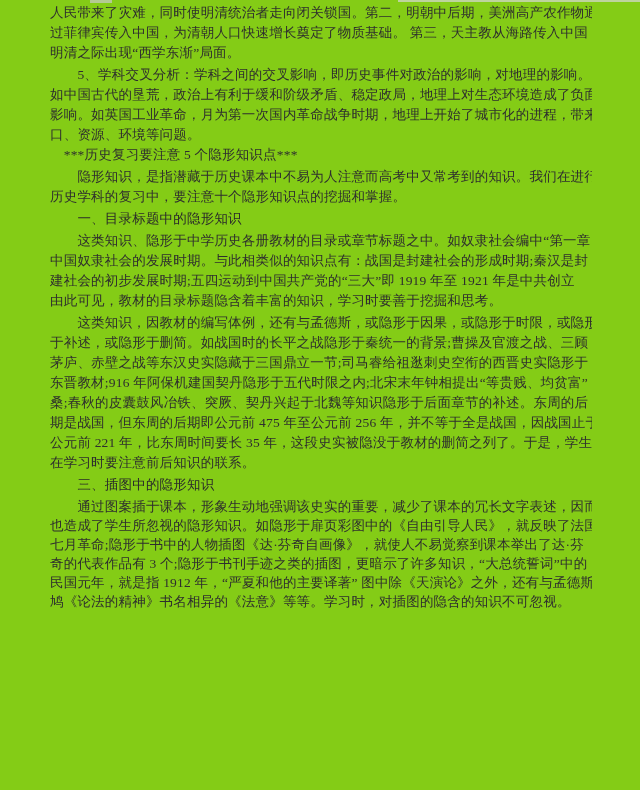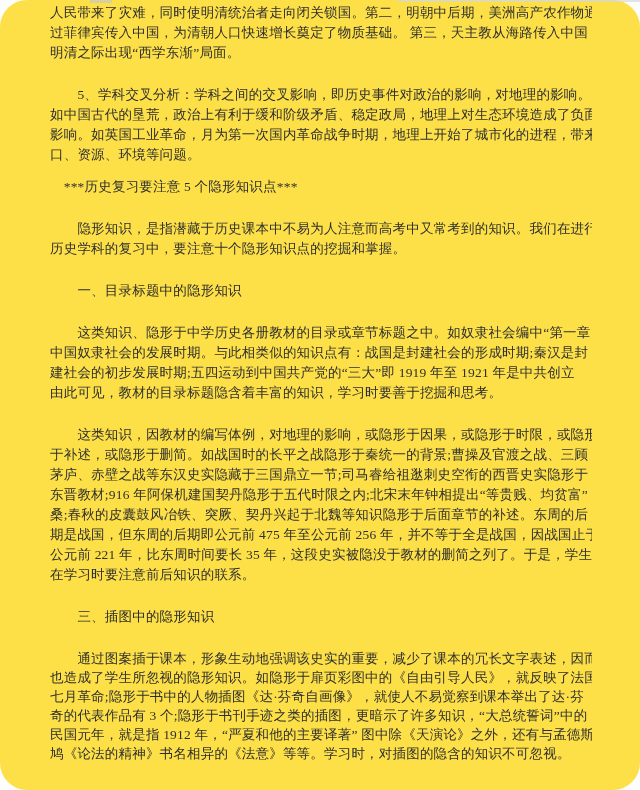--- a/index.html
+++ b/index.html
@@ -7,32 +7,31 @@
     padding: 0;
     width: 640px;
     height: 790px;
     background: #fdfdfd;
     overflow: hidden;
   }
   .page {
     position: relative;
     width: 640px;
     height: 790px;
-    background: #fde047;
+    background: #84cc16;
     font-family: "Liberation Serif", "DejaVu Serif", serif;
     color: #2e2e2e;
-    border-radius: 27px;
   }
   .doc {
     box-sizing: border-box;
     padding: 3px 48px 0 50px;
   }
-  .block { margin-top: 22px; }
+  .block { margin-top: 2px; }
   .block:first-child { margin-top: 0; }
-  .block.note { margin-top: 12px; }
+  .block.note { margin-top: 0; }
   .line {
     height: 20px;
     line-height: 20px;
     font-size: 13.5px;
     white-space: pre;
     letter-spacing: 0.2px;
     overflow: hidden;
   }
   .doc .block:last-child .line {
     height: 19px;
@@ -76,21 +75,21 @@
       <div class="block heading">
         <div class="line">　　一、目录标题中的隐形知识</div>
       </div>
       <div class="block para">
         <div class="line">　　这类知识、隐形于中学历史各册教材的目录或章节标题之中。如奴隶社会编中“第一章</div>
         <div class="line">中国奴隶社会的发展时期。与此相类似的知识点有：战国是封建社会的形成时期;秦汉是封</div>
         <div class="line">建社会的初步发展时期;五四运动到中国共产党的“三大”即 1919 年至 1921 年是中共创立</div>
         <div class="line">由此可见，教材的目录标题隐含着丰富的知识，学习时要善于挖掘和思考。</div>
       </div>
       <div class="block para">
-        <div class="line">　　这类知识，因教材的编写体例，对地理的影响，或隐形于因果，或隐形于时限，或隐形</div>
+        <div class="line">　　这类知识，因教材的编写体例，还有与孟德斯，或隐形于因果，或隐形于时限，或隐形</div>
         <div class="line">于补述，或隐形于删简。如战国时的长平之战隐形于秦统一的背景;曹操及官渡之战、三顾</div>
         <div class="line">茅庐、赤壁之战等东汉史实隐藏于三国鼎立一节;司马睿给祖逖刺史空衔的西晋史实隐形于</div>
         <div class="line">东晋教材;916 年阿保机建国契丹隐形于五代时限之内;北宋末年钟相提出“等贵贱、均贫富”</div>
         <div class="line">桑;春秋的皮囊鼓风冶铁、突厥、契丹兴起于北魏等知识隐形于后面章节的补述。东周的后</div>
         <div class="line">期是战国，但东周的后期即公元前 475 年至公元前 256 年，并不等于全是战国，因战国止于</div>
         <div class="line">公元前 221 年，比东周时间要长 35 年，这段史实被隐没于教材的删简之列了。于是，学生</div>
         <div class="line">在学习时要注意前后知识的联系。</div>
       </div>
       <div class="block heading">
         <div class="line">　　三、插图中的隐形知识</div>

